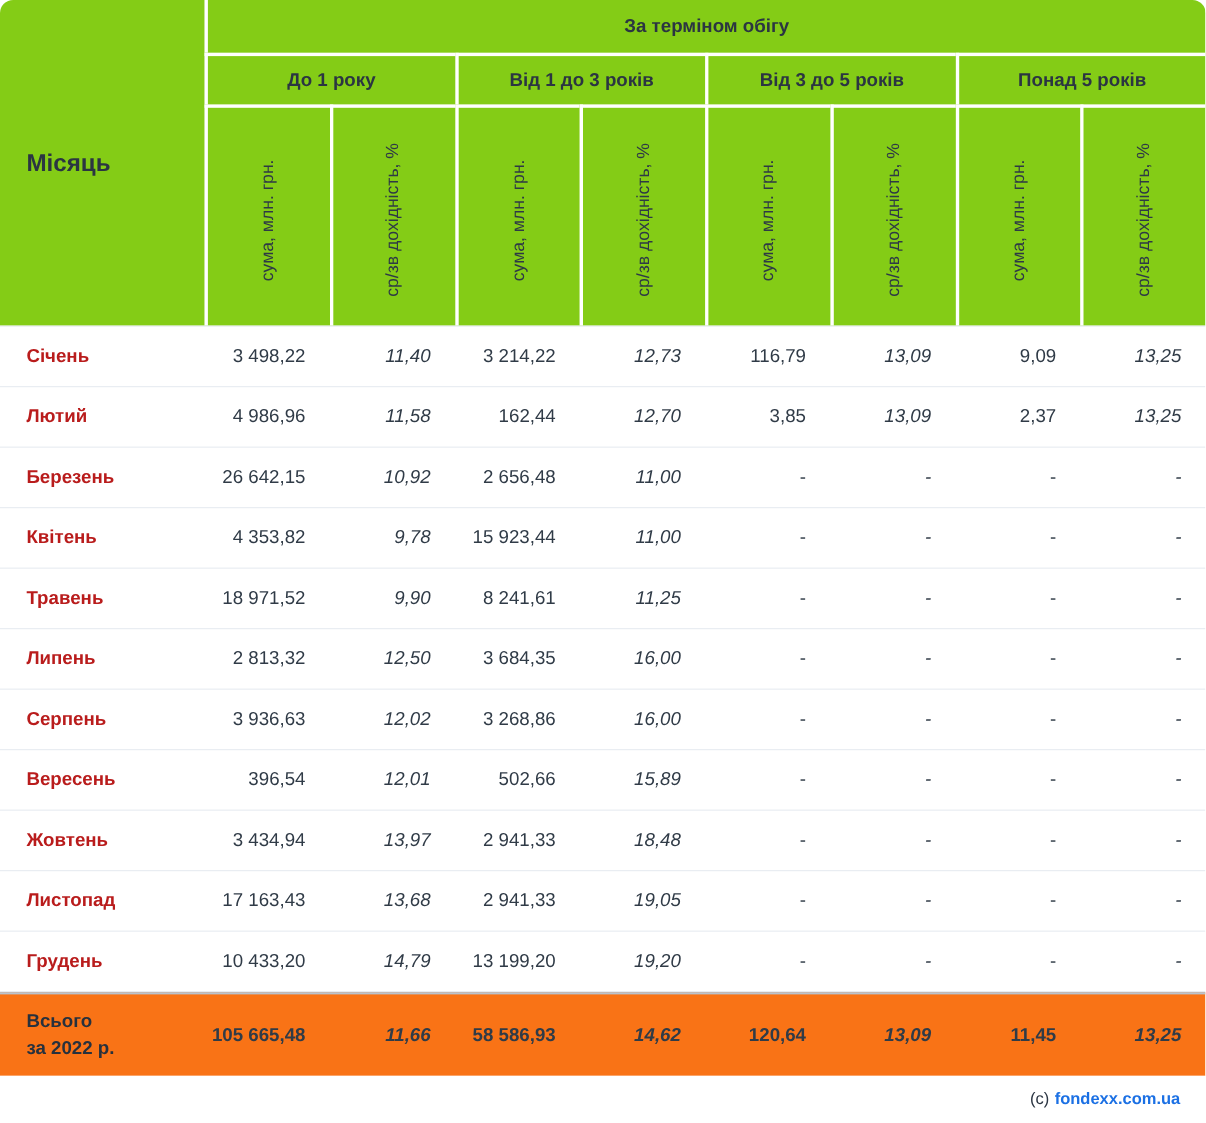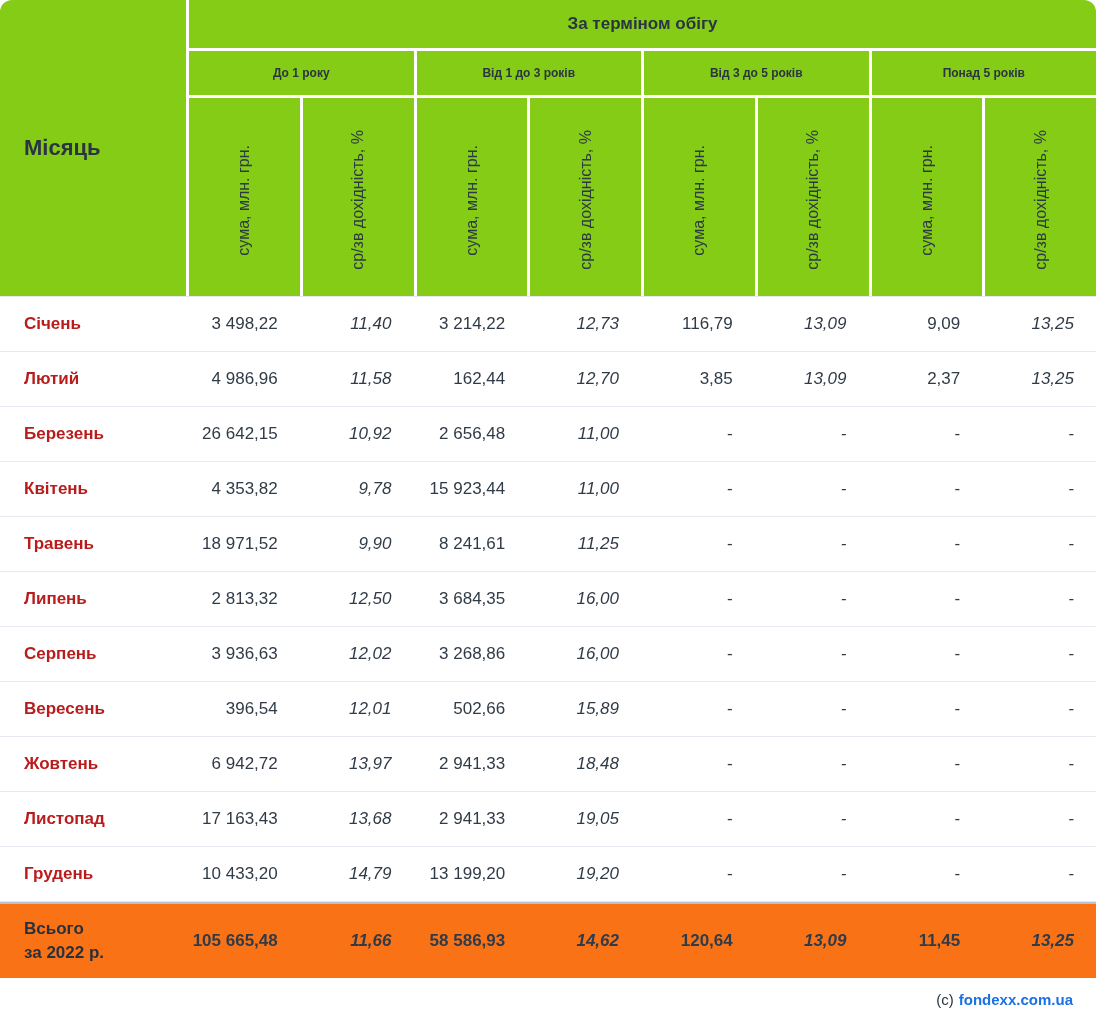--- a/index.html
+++ b/index.html
@@ -4,21 +4,21 @@
 <style>
   html,body{margin:0;padding:0;background:#ffffff;}
   body{width:1096px;font-family:"Liberation Sans","DejaVu Sans",sans-serif;-webkit-font-smoothing:antialiased;}
   .card{width:1096px;height:1021px;background:#ffffff;border-radius:12px;overflow:hidden;display:flex;flex-direction:column;}
 
   
   .hgrid{display:grid;grid-template-columns:186px repeat(8,1fr);grid-template-rows:48px 47px 201px;}
   .hcell{background:#84cc16;color:#2b3542;box-sizing:border-box;}
   .month-cell{grid-column:1;grid-row:1/4;display:flex;align-items:center;padding-left:24px;font-size:22px;font-weight:700;}
   .top-cell{grid-column:2/10;grid-row:1;border-left:3px solid #fff;display:flex;align-items:center;justify-content:center;font-size:17px;font-weight:700;}
-  .group{grid-row:2;border-left:3px solid #fff;border-top:3px solid #fff;display:flex;align-items:center;justify-content:center;font-size:12px;font-weight:700;}
+  .group{grid-row:2;border-left:3px solid #fff;border-top:3px solid #fff;display:flex;align-items:center;justify-content:center;font-size:17px;font-weight:700;}
   .g1{grid-column:2/span 2}.g2{grid-column:4/span 2}.g3{grid-column:6/span 2}.g4{grid-column:8/span 2}
   .rot{grid-row:3;border-left:3px solid #fff;border-top:3px solid #fff;display:flex;align-items:center;justify-content:center;}
   .rot span{writing-mode:vertical-rl;transform:rotate(180deg);font-size:16px;color:#2e3946;white-space:nowrap;padding-bottom:6px;}
 
   
   .rows{border-top:1px solid #e7ebf1;}
   .drow{display:grid;grid-template-columns:186px repeat(8,1fr);height:54px;align-items:center;border-bottom:1px solid #e7ebf1;}
   .mcell{padding-left:24px;font-size:17px;font-weight:700;color:#b91c1c;}
   .num{text-align:right;padding-right:22px;font-size:17px;color:#303b47;}
   .yield{font-style:italic;}
@@ -157,21 +157,21 @@
       <div class="num yield">12,01</div>
       <div class="num">502,66</div>
       <div class="num yield">15,89</div>
       <div class="num">-</div>
       <div class="num yield">-</div>
       <div class="num">-</div>
       <div class="num yield">-</div>
     </div>
     <div class="drow">
       <div class="mcell">Жовтень</div>
-      <div class="num">6 942,72</div>
+      <div class="num">3 434,94</div>
       <div class="num yield">13,97</div>
       <div class="num">2 941,33</div>
       <div class="num yield">18,48</div>
       <div class="num">-</div>
       <div class="num yield">-</div>
       <div class="num">-</div>
       <div class="num yield">-</div>
     </div>
     <div class="drow">
       <div class="mcell">Листопад</div>

